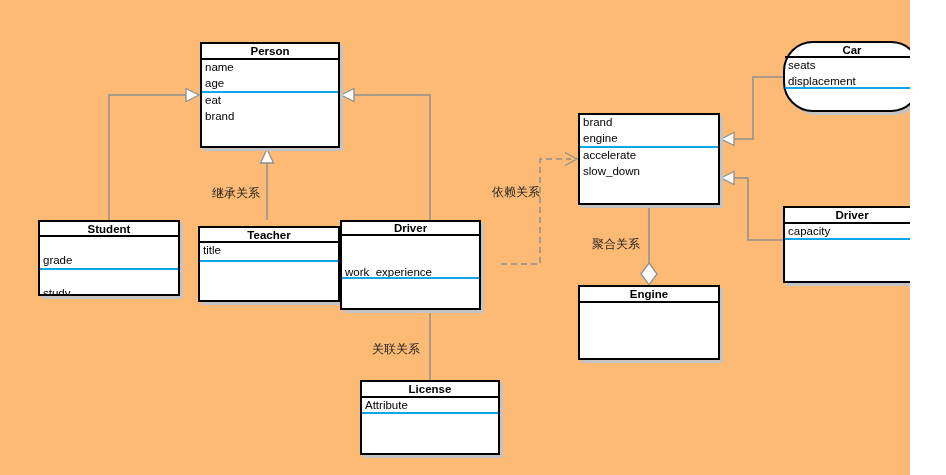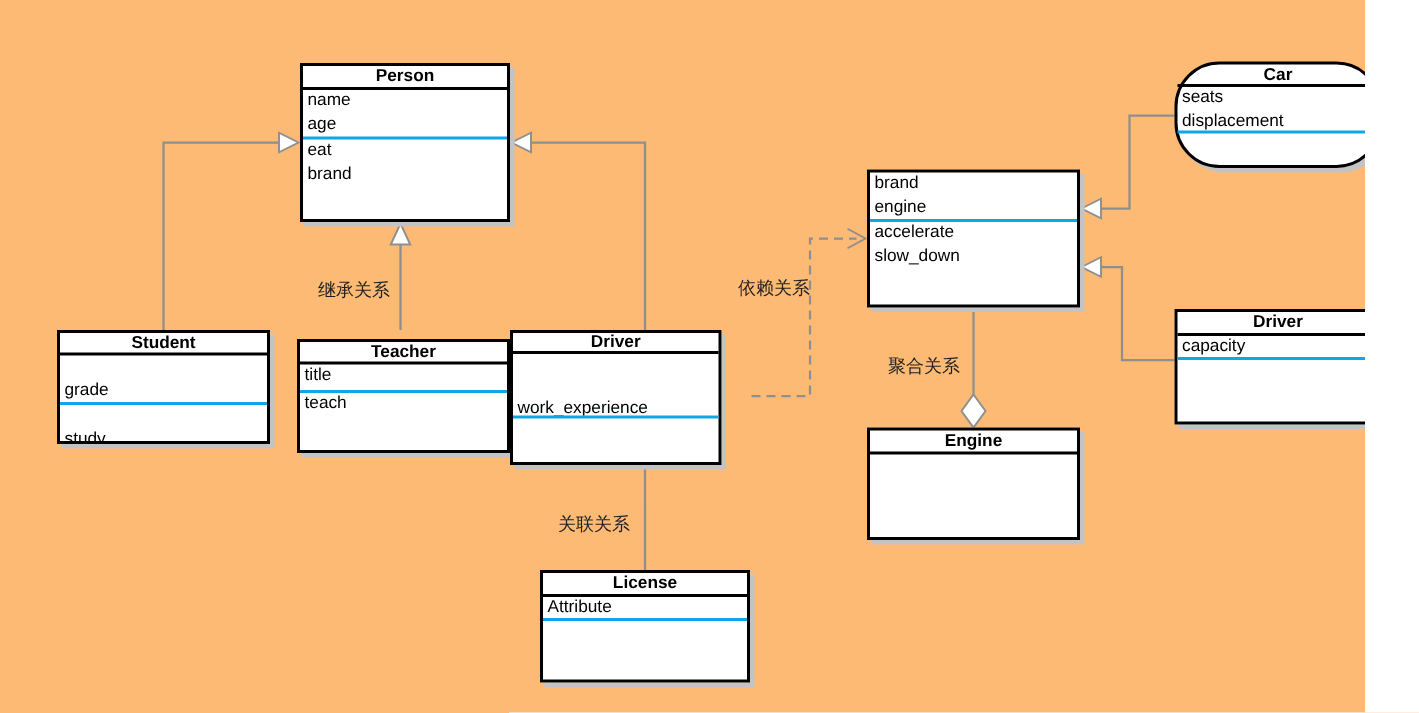--- a/index.html
+++ b/index.html
@@ -118,21 +118,20 @@
 
   <div class="uml-class" style="left:38px; top:220px; width:142px; height:76px;gap:16px;">
     <div class="uml-title" style="height:15px">Student</div>
     <div class="uml-attrs" style="height:17px">grade</div>
     <div class="uml-methods">study</div>
   </div>
 
   <div class="uml-class" style="left:198px; top:226px; width:142px; height:76px;">
     <div class="uml-title" style="height:15px">Teacher</div>
     <div class="uml-attrs" style="height:19px">title</div>
-    <div class="uml-methods">teach</div>
   </div>
 
   <div class="uml-class" style="left:340px; top:220px; width:141px; height:90px;gap:29px;">
     <div class="uml-title" style="height:16px">Driver</div>
     <div class="uml-attrs" style="height:31px">work_experience
 license</div>
     <div class="uml-methods">drive</div>
   </div>
 
   <div class="uml-class" style="left:360px; top:380px; width:140px; height:75px;">

